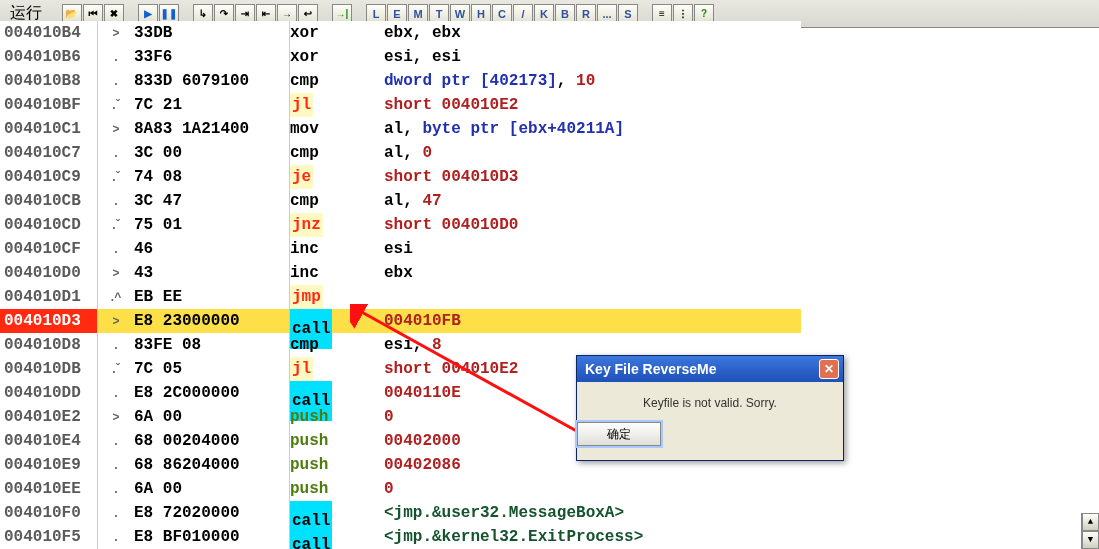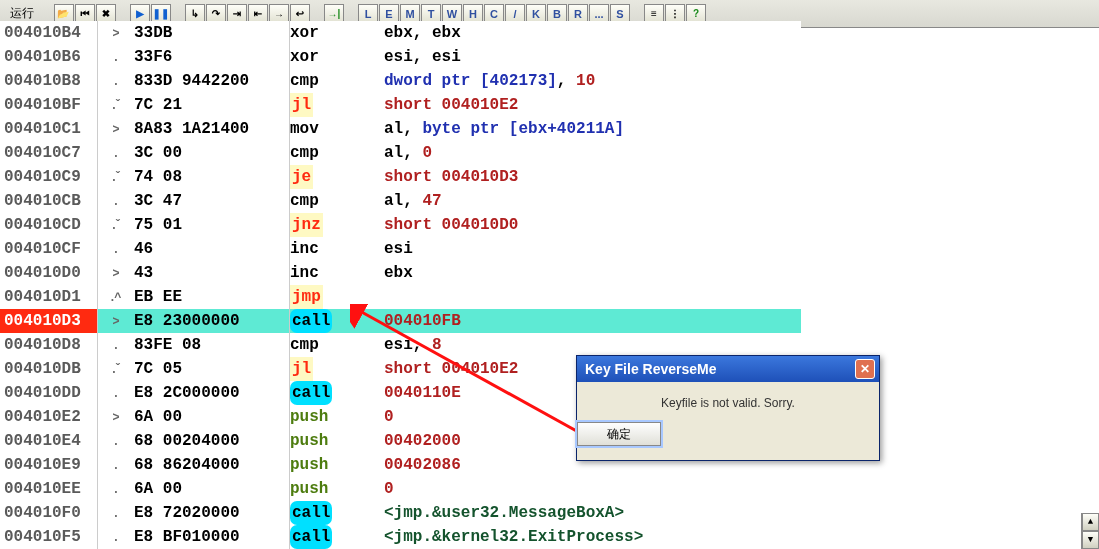--- a/index.html
+++ b/index.html
@@ -17,21 +17,21 @@
   height: 28px;
   background: linear-gradient(#e8e8e0, #d8d8d0);
   border-bottom: 1px solid #888;
   display: flex;
   align-items: center;
   padding: 0 4px;
   gap: 2px;
 }
 .tb-label {
   font-family: sans-serif;
-  font-size: 12px;
+  font-size: 16px;
   font-weight: normal;
   padding: 0 6px;
   color: #000;
 }
 .tb-btn {
   width: 20px; height: 20px;
   border: 1px solid #888;
   background: linear-gradient(#fefef8, #e0e0d0);
   display: inline-flex;
   align-items: center;
@@ -55,21 +55,21 @@
   background: #fff;
   overflow: hidden;
   position: relative;
 }
 .row {
   display: flex;
   height: 24px;
   line-height: 24px;
   white-space: pre;
 }
-.row.selected { background: #5eead4; }
+.row.selected { background: #fde047; }
 .col-addr {
   width: 98px;
   padding-left: 4px;
   color: #5a5a5a;
   border-right: 1px solid #ccc;
 }
 .col-addr.hit { background: #ff2a10; color: #fff; }
 .col-mark {
   width: 36px;
   text-align: center;
@@ -87,21 +87,21 @@
   width: 94px;
   color: #000;
   border-right: 0;
 }
 .col-args {
   flex: 1;
   color: #000;
   padding-right: 4px;
 }
 .mnem-jmp { background: #fef9c3; color: #ff2a10; padding: 0 2px; display: inline-block; }
-.mnem-call { background: #00e0ff; color: #000; padding: 0 2px; display: inline-block; border-radius: 7px; }
+.mnem-call { background: #00e0ff; color: #000; padding: 8px 2px; display: inline-block; }
 .mnem-push { color: #4d7c0f; }
 .op-red { color: #b02020; }
 .op-reg { color: #000; }
 .op-ptr { color: #2030b0; }
 .op-api { color: #14532d; }
 
 .rightpane {
   width: 280px;
   border-left: 1px solid #ccc;
   background: #fff;
@@ -118,21 +118,21 @@
   border-left: 1px solid #888;
   display: flex;
   flex-direction: column;
 }
 .sb-btn { height: 18px; background: linear-gradient(#fefef8,#d0d0c0); border: 1px solid #888; font-size: 9px; text-align: center; line-height: 16px; cursor: pointer;}
 .sb-track { flex: 1; background: #e8e8e0; }
 
 .dialog {
   position: absolute;
   left: 576px; top: 355px;
-  width: 304px;
+  width: 268px;
   background: #ece9d8;
   border: 1px solid #0a246a;
   box-shadow: 2px 2px 6px rgba(0,0,0,.4);
   font-family: "Tahoma", sans-serif;
   font-size: 12px;
   font-weight: normal;
 }
 .dlg-title {
   height: 26px;
   background: linear-gradient(#3b77dd, #1e50b8);
@@ -287,21 +287,21 @@
     <div class="tb-btn">
         <span class="tb-icon" style="color:#1a8a1a">?</span>
       </div>
   </div>
 </div>
 
 <div class="main">
   <div class="disasm" id="disasm">
       <div class="row"><div class="col-addr">004010B4</div><div class="col-mark">&gt;</div><div class="col-hex">33DB</div><div class="col-mnem">xor</div><div class="col-args"><span class="op-reg">ebx</span><span>, </span><span class="op-reg">ebx</span></div></div>
       <div class="row"><div class="col-addr">004010B6</div><div class="col-mark">.</div><div class="col-hex">33F6</div><div class="col-mnem">xor</div><div class="col-args"><span class="op-reg">esi</span><span>, </span><span class="op-reg">esi</span></div></div>
-      <div class="row"><div class="col-addr">004010B8</div><div class="col-mark">.</div><div class="col-hex">833D 9442200</div><div class="col-mnem">cmp</div><div class="col-args"><span class="op-ptr">dword ptr [402173]</span><span>, </span><span class="op-red">10</span></div></div>
+      <div class="row"><div class="col-addr">004010B8</div><div class="col-mark">.</div><div class="col-hex">833D 6079100</div><div class="col-mnem">cmp</div><div class="col-args"><span class="op-ptr">dword ptr [402173]</span><span>, </span><span class="op-red">10</span></div></div>
       <div class="row"><div class="col-addr">004010BF</div><div class="col-mark">.ˇ</div><div class="col-hex">7C 21</div><div class="col-mnem"><span class="mnem-jmp">jl</span></div><div class="col-args"><span class="op-red">short 004010E2</span></div></div>
       <div class="row"><div class="col-addr">004010C1</div><div class="col-mark">&gt;</div><div class="col-hex">8A83 1A21400</div><div class="col-mnem">mov</div><div class="col-args"><span class="op-reg">al</span><span>, </span><span class="op-ptr">byte ptr [ebx+40211A]</span></div></div>
       <div class="row"><div class="col-addr">004010C7</div><div class="col-mark">.</div><div class="col-hex">3C 00</div><div class="col-mnem">cmp</div><div class="col-args"><span class="op-reg">al</span><span>, </span><span class="op-red">0</span></div></div>
       <div class="row"><div class="col-addr">004010C9</div><div class="col-mark">.ˇ</div><div class="col-hex">74 08</div><div class="col-mnem"><span class="mnem-jmp">je</span></div><div class="col-args"><span class="op-red">short 004010D3</span></div></div>
       <div class="row"><div class="col-addr">004010CB</div><div class="col-mark">.</div><div class="col-hex">3C 47</div><div class="col-mnem">cmp</div><div class="col-args"><span class="op-reg">al</span><span>, </span><span class="op-red">47</span></div></div>
       <div class="row"><div class="col-addr">004010CD</div><div class="col-mark">.ˇ</div><div class="col-hex">75 01</div><div class="col-mnem"><span class="mnem-jmp">jnz</span></div><div class="col-args"><span class="op-red">short 004010D0</span></div></div>
       <div class="row"><div class="col-addr">004010CF</div><div class="col-mark">.</div><div class="col-hex">46</div><div class="col-mnem">inc</div><div class="col-args"><span class="op-reg">esi</span></div></div>
       <div class="row"><div class="col-addr">004010D0</div><div class="col-mark">&gt;</div><div class="col-hex">43</div><div class="col-mnem">inc</div><div class="col-args"><span class="op-reg">ebx</span></div></div>
       <div class="row"><div class="col-addr">004010D1</div><div class="col-mark">.^</div><div class="col-hex">EB EE</div><div class="col-mnem"><span class="mnem-jmp">jmp</span></div></div>
       <div class="row selected"><div class="col-addr hit">004010D3</div><div class="col-mark">&gt;</div><div class="col-hex">E8 23000000</div><div class="col-mnem"><span class="mnem-call">call</span></div><div class="col-args"><span class="op-red">004010FB</span></div></div>

